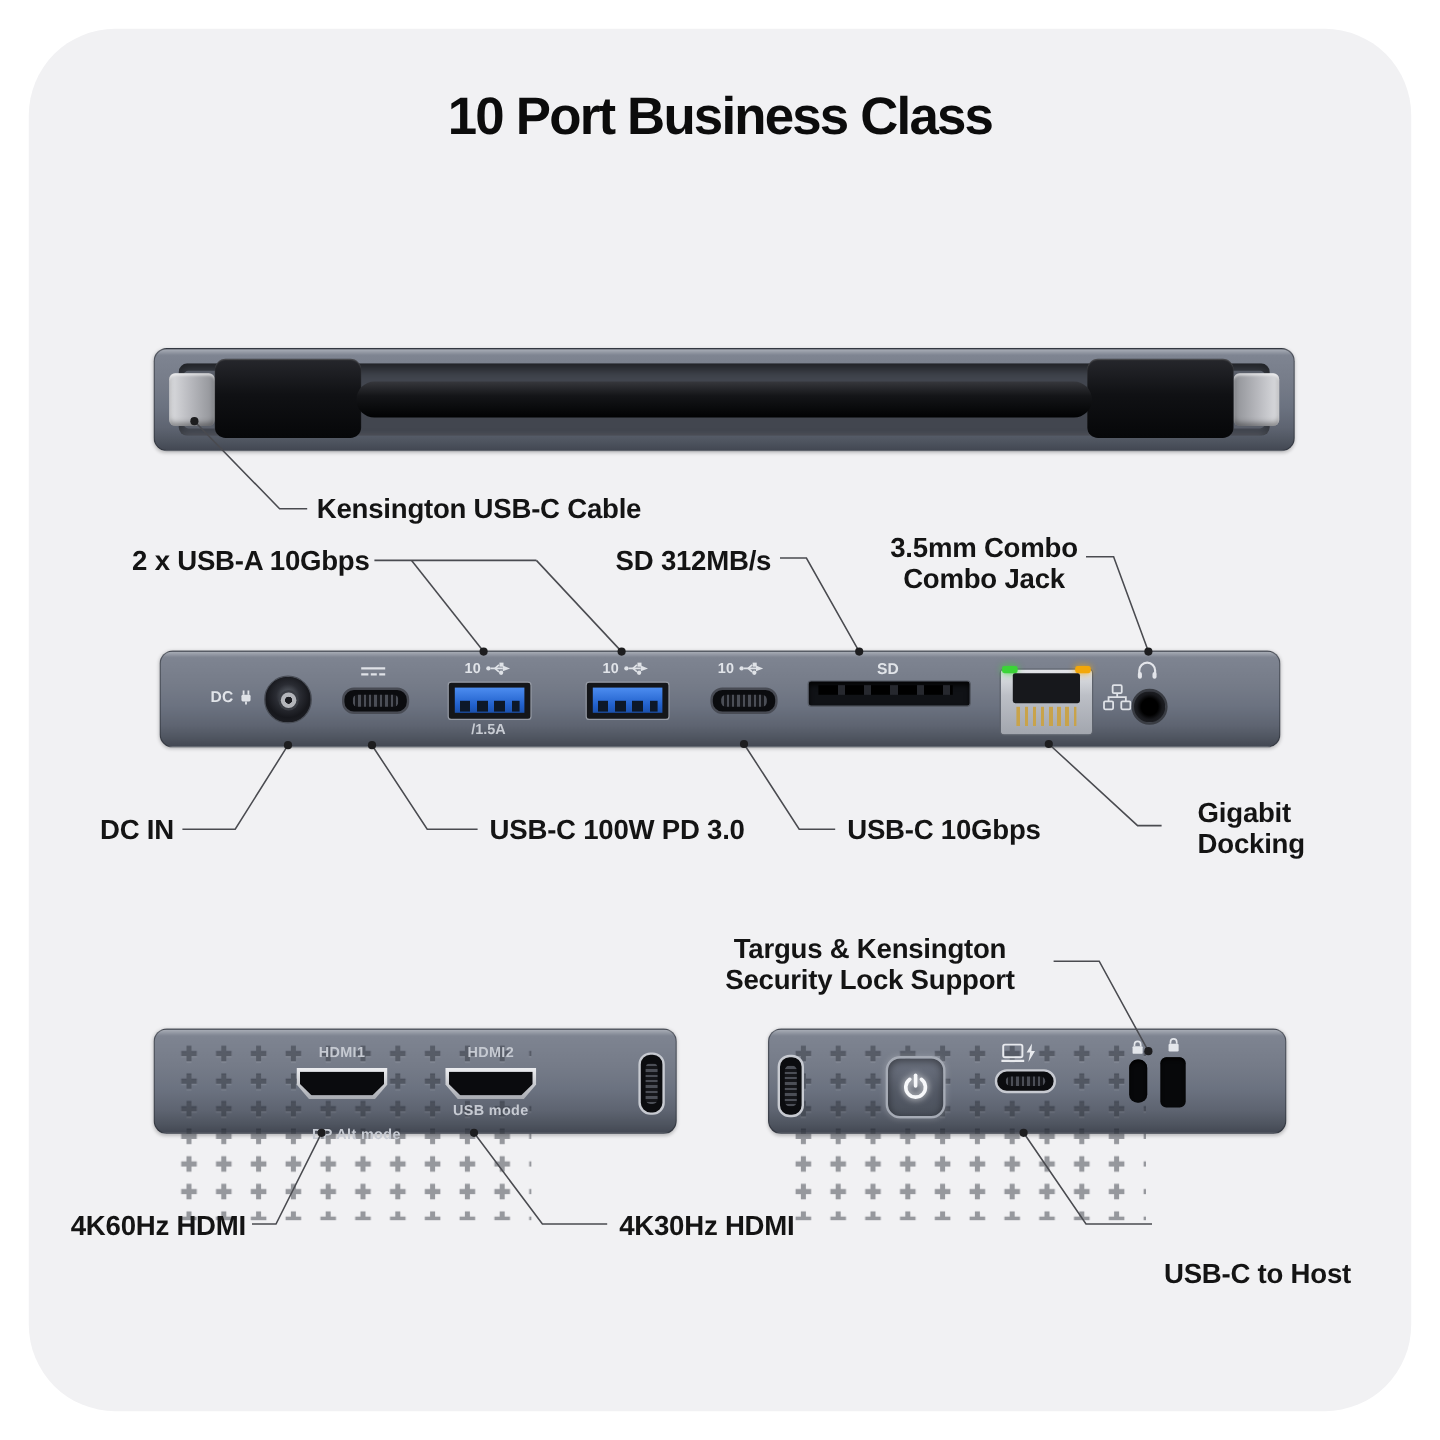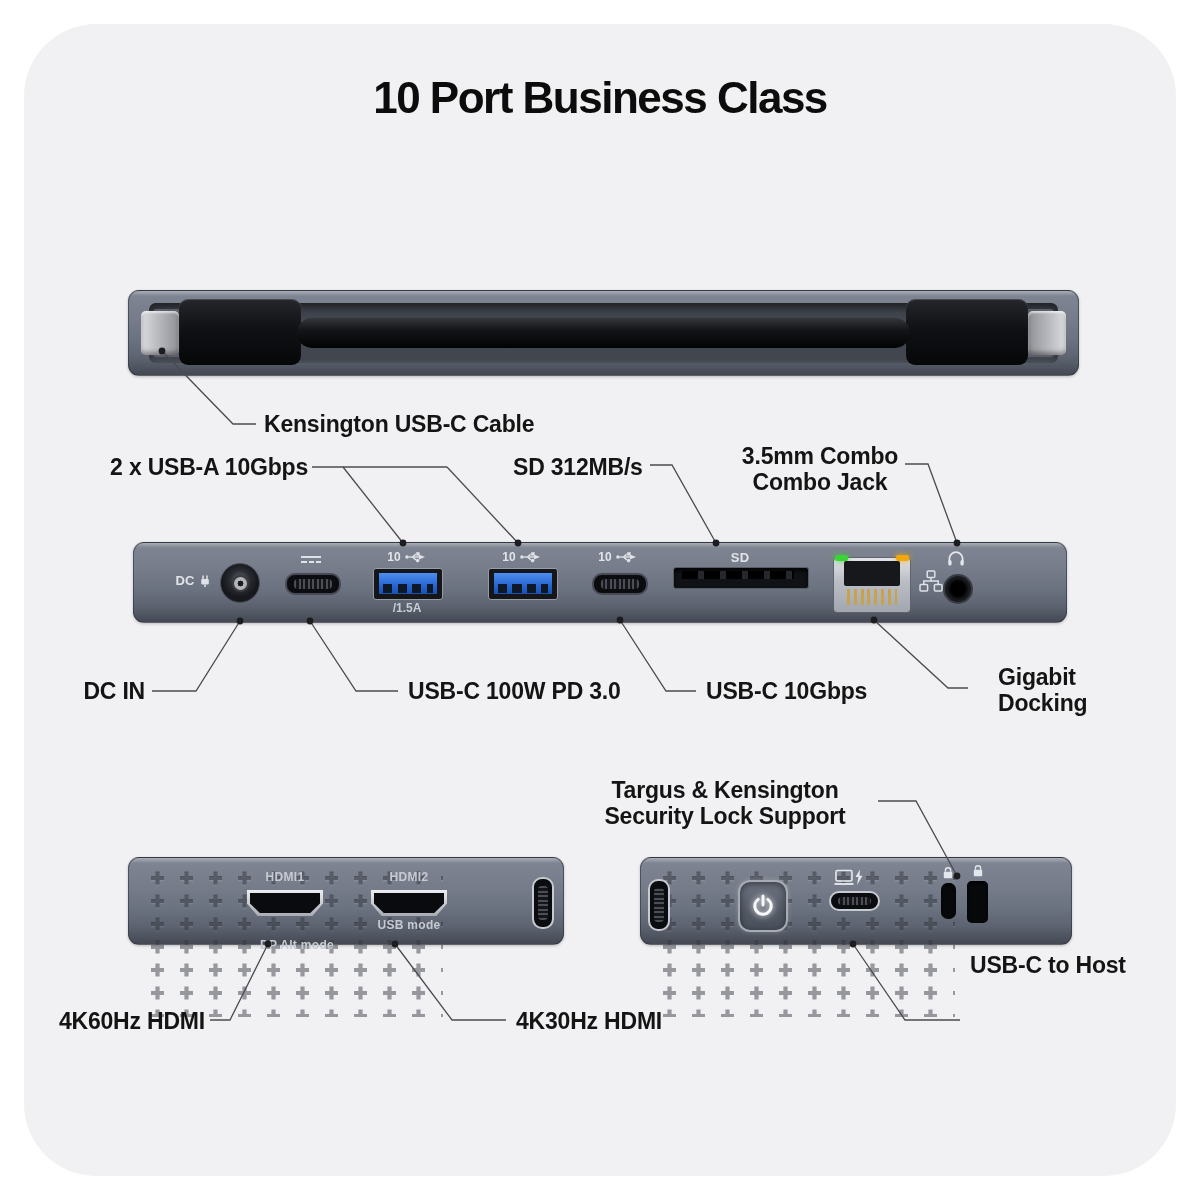--- a/index.html
+++ b/index.html
@@ -279,13 +279,13 @@
 <div class="label" style="left:980px;top:664px;margin-left:18px;">
   <div>Gigabit</div>
   <div>Docking</div>
 </div>
 <div class="label center" style="left:575px;top:777px;width:300px;">
   <div>Targus &amp; Kensington</div>
   <div>Security Lock Support</div>
 </div>
 <div class="label right" style="right:995px;top:1008px;">4K60Hz HDMI</div>
 <div class="label" style="left:516px;top:1008px;">4K30Hz HDMI</div>
-<div class="label" style="left:970px;top:952px;">USB-C to Host</div>
+<div class="label" style="left:970px;top:1048px;">USB-C to Host</div>
 
 </body></html>

